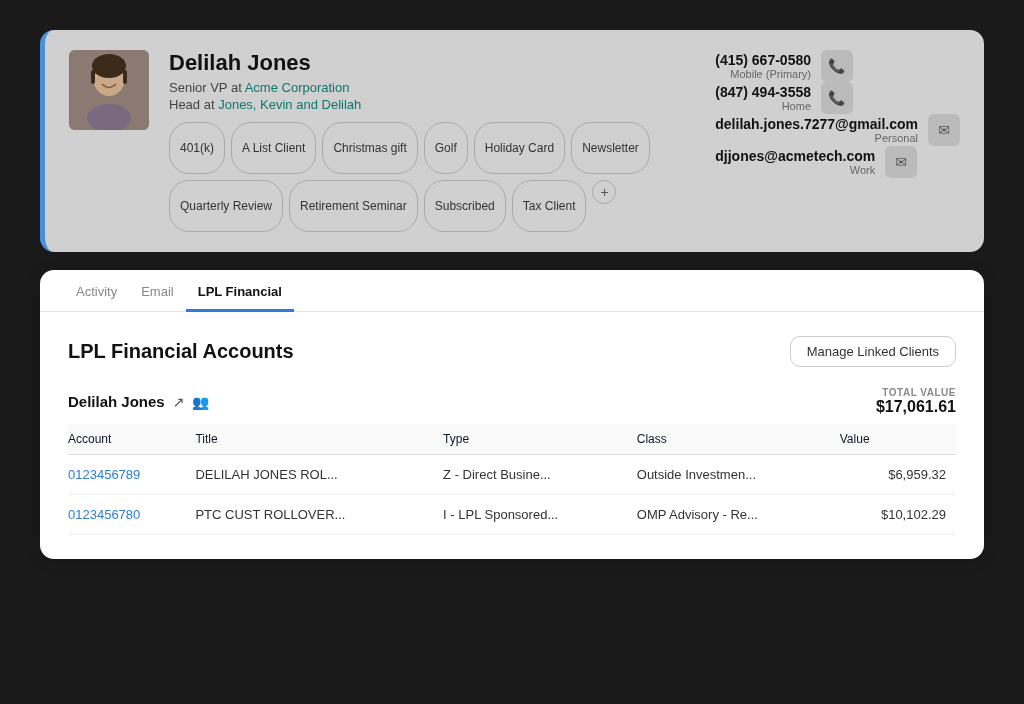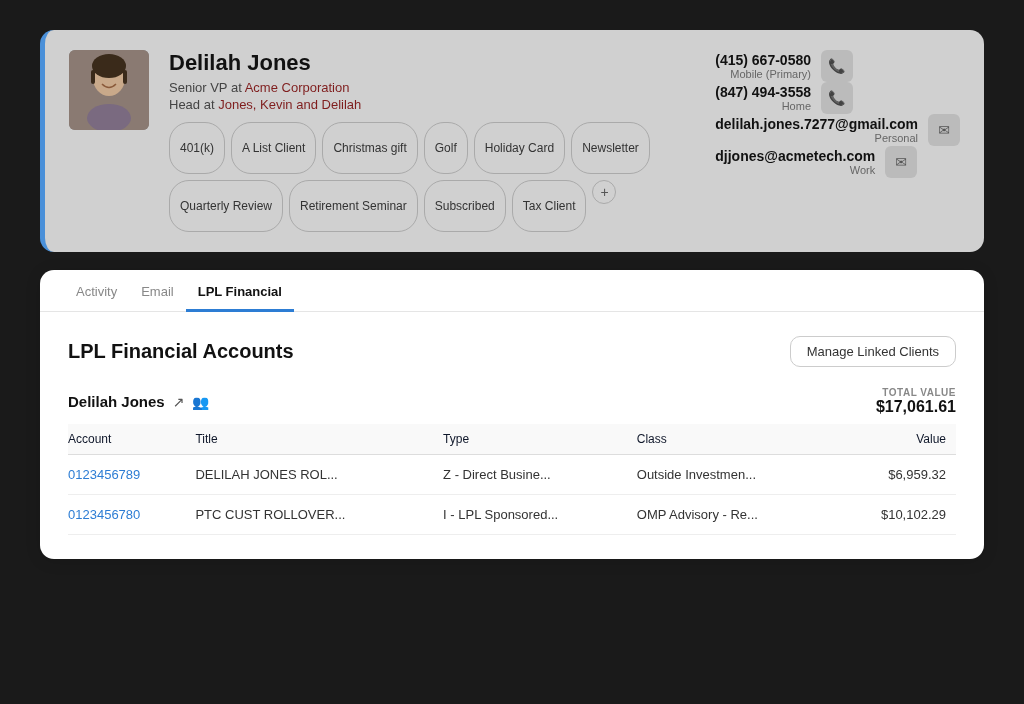--- a/index.html
+++ b/index.html
@@ -50,21 +50,21 @@
       margin-bottom: 4px;
     }
 
     .contact-title {
       font-size: 13px;
       color: #444;
       margin-bottom: 2px;
     }
 
     .contact-title a, .contact-head a {
-      color: #7f1d1d;
+      color: #0f766e;
       text-decoration: none;
     }
 
     .contact-head {
       font-size: 13px;
       color: #444;
       margin-bottom: 10px;
     }
 
     .tags {
@@ -258,21 +258,21 @@
       text-align: left;
       font-size: 12px;
       font-weight: 400;
       color: #0f172a;
       border-bottom: 1px solid #ddd;
       padding: 8px 10px 8px 0;
       background: #f9f9f9;
     }
 
     thead th:last-child {
-      text-align: right;
+      text-align: left;
     }
 
     tbody td {
       padding: 12px 10px 12px 0;
       font-size: 13px;
       color: #333;
       border-bottom: 1px solid #eee;
     }
 
     tbody td:last-child {

